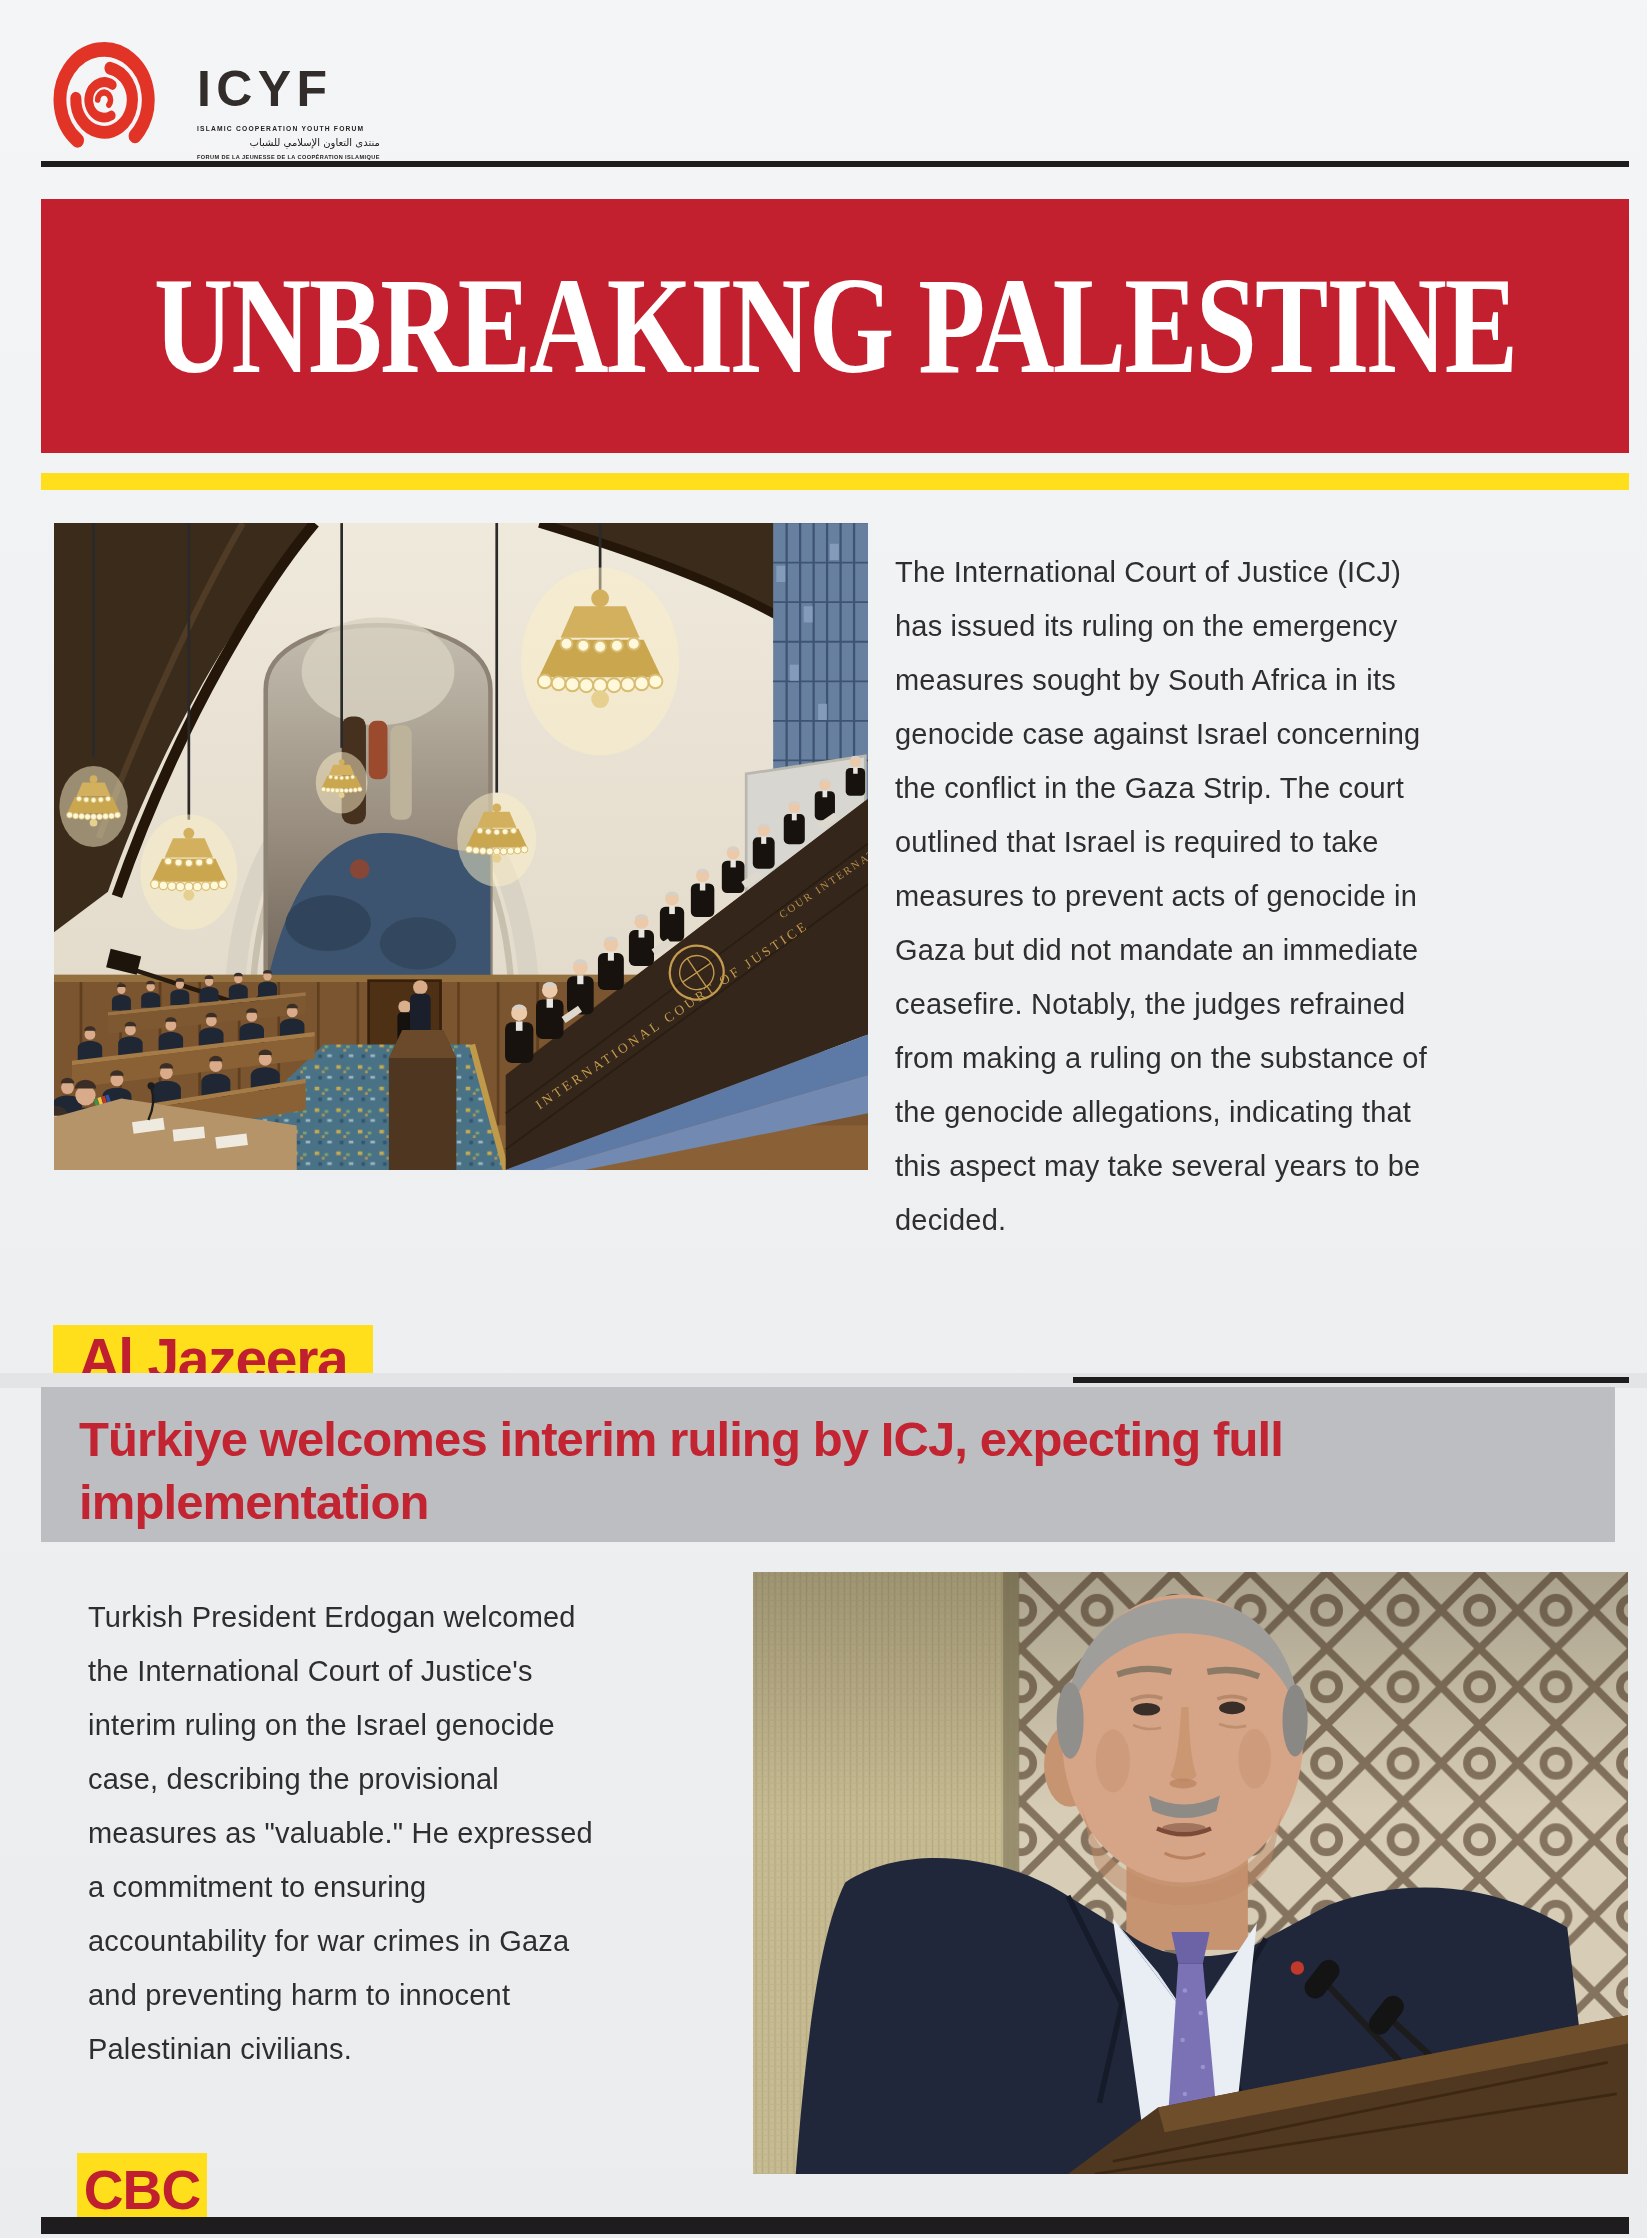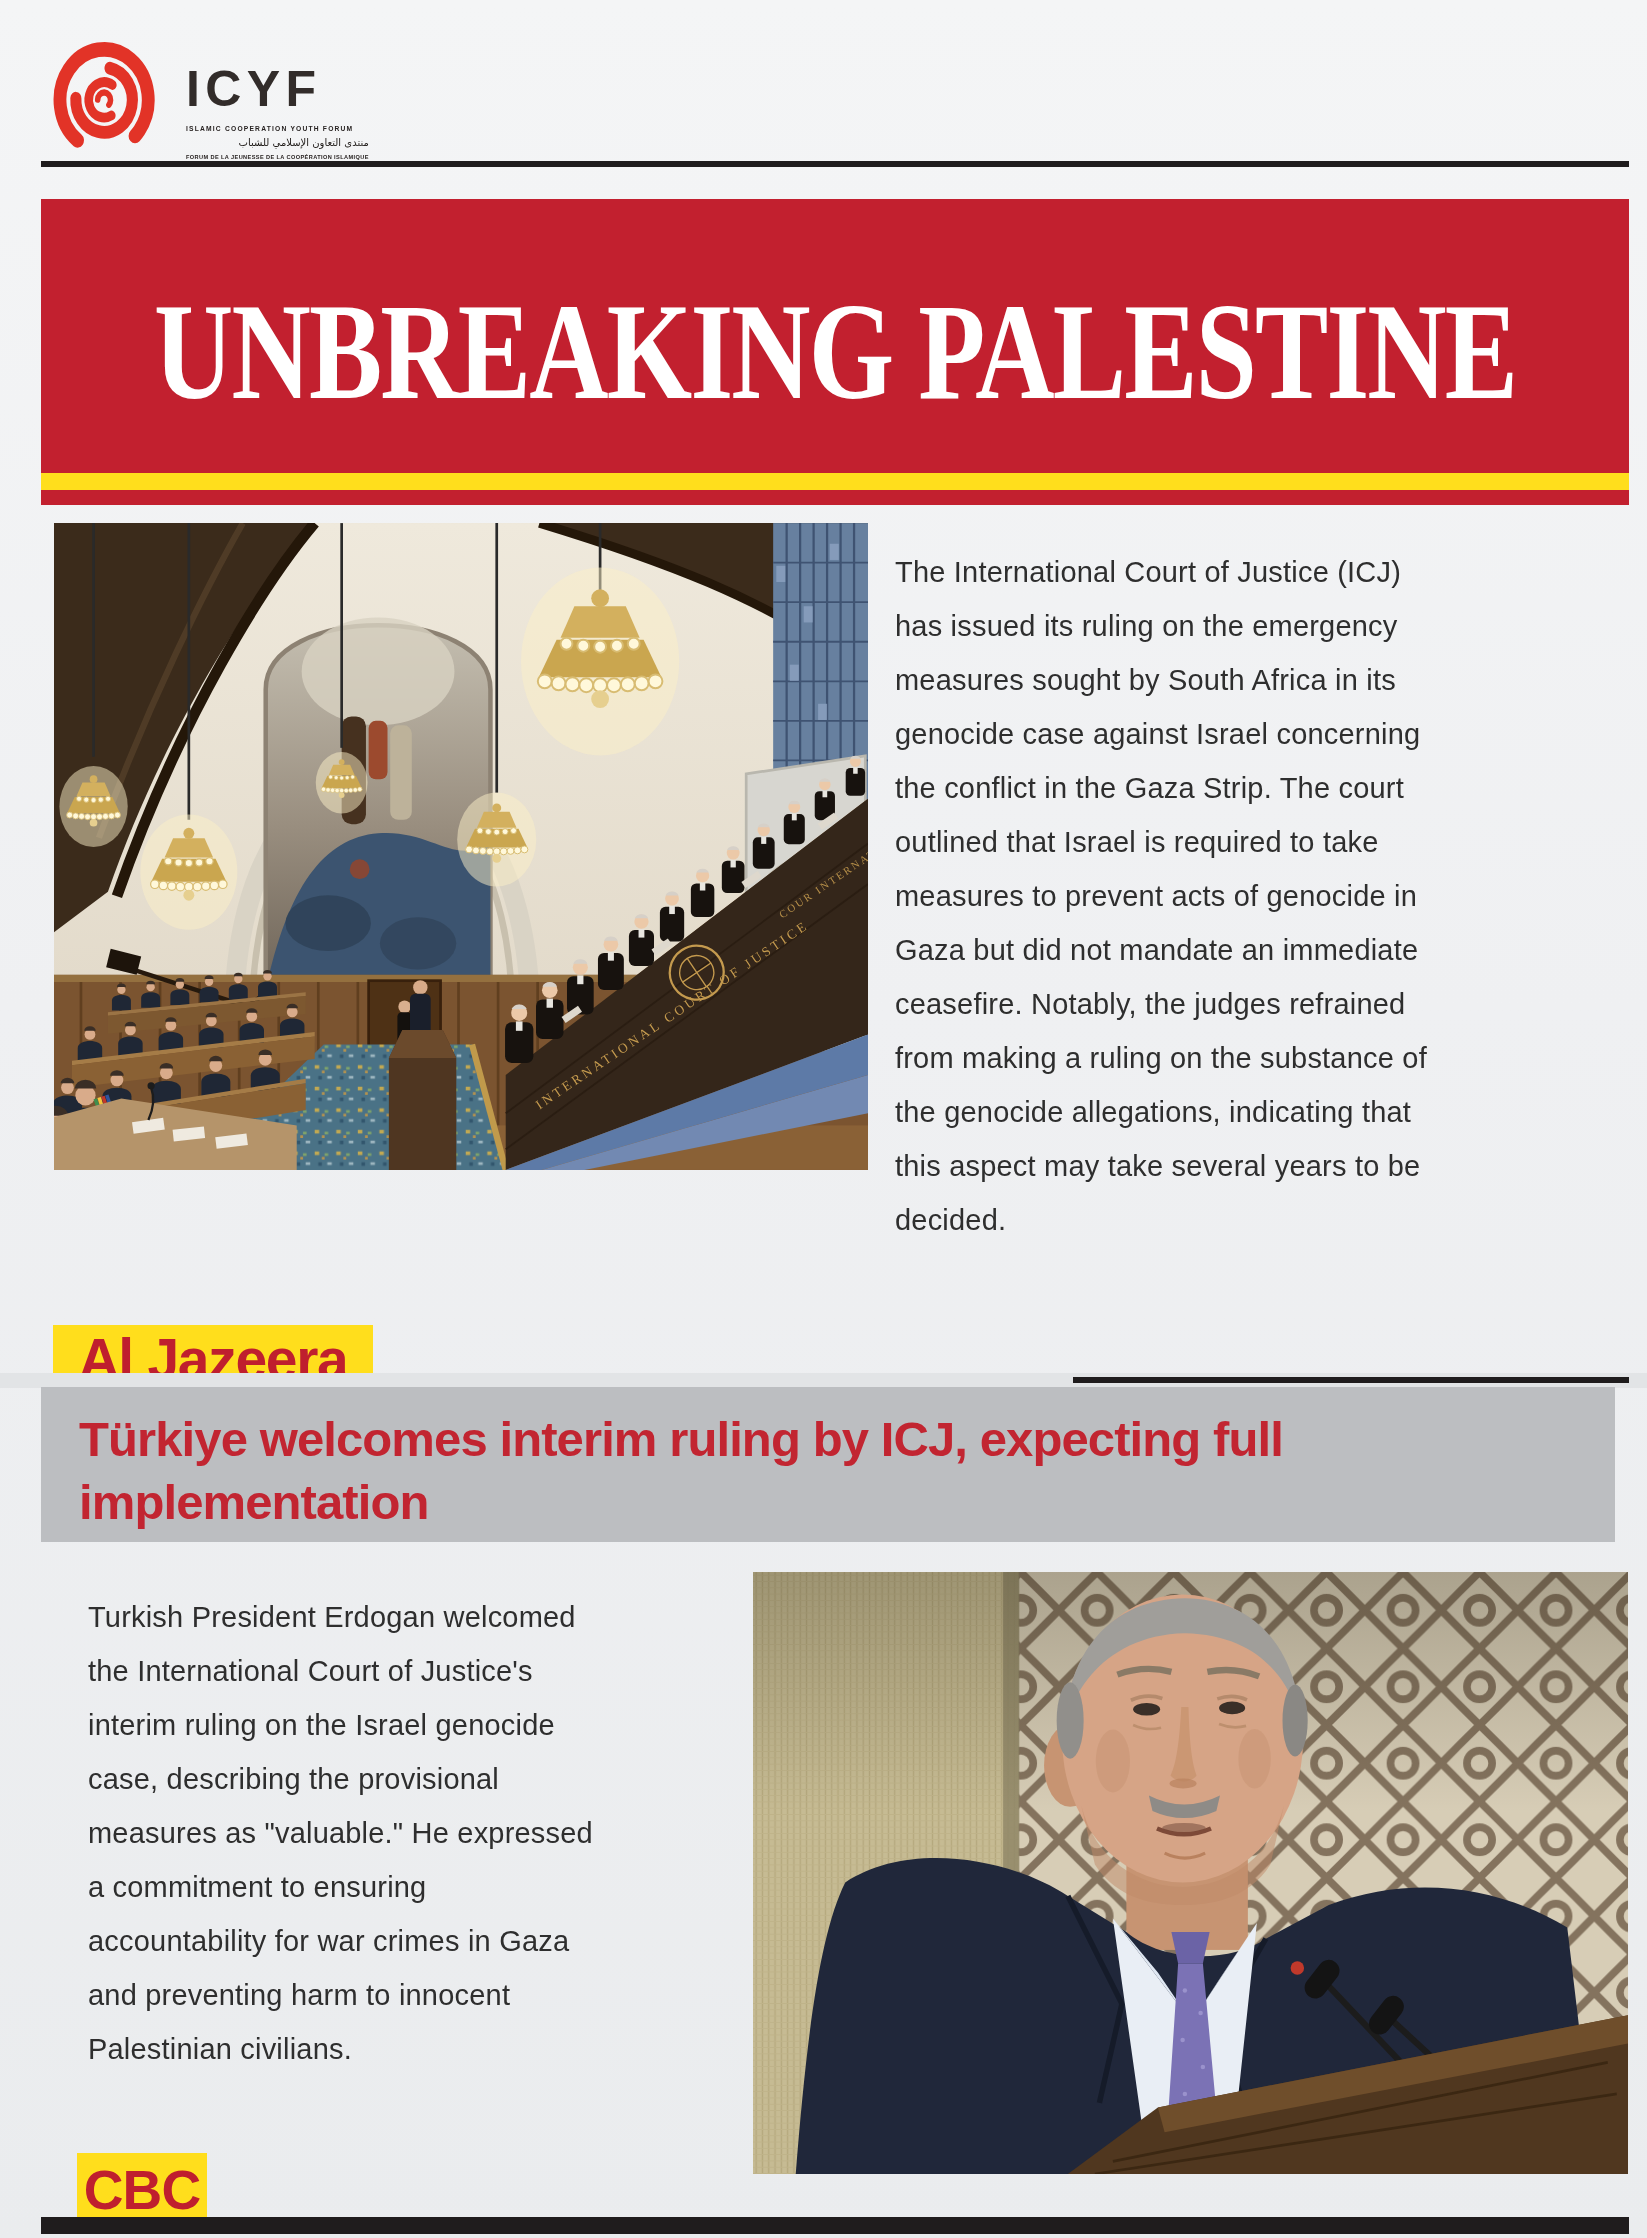--- a/index.html
+++ b/index.html
@@ -4,32 +4,32 @@
 <style>
   html,body{margin:0;padding:0;background:#ffffff;}
   #page{
     position:relative;width:1648px;height:2239px;overflow:hidden;
     background:linear-gradient(180deg,#f4f5f6 0%,#eff0f2 45%,#eaecee 100%);
     font-family:"Liberation Sans",sans-serif;
   }
   .abs{position:absolute;}
 
   
-  .logo-block{left:47px;top:40px;display:flex;gap:23px;align-items:flex-start;}
+  .logo-block{left:47px;top:40px;display:flex;gap:34px;align-items:flex-start;}
   .logo-mark{width:116px;height:118px;}
   .logo-text{padding-top:24px;color:#2c2725;}
   .logo-name{font-size:50px;font-weight:700;letter-spacing:5.4px;color:#322c2a;line-height:1;}
   .logo-tag-en{margin-top:10.8px;font-size:6.7px;font-weight:700;letter-spacing:1.2px;color:#272221;}
   .logo-tag-ar{margin-top:5.4px;font-size:10px;font-family:"DejaVu Sans",sans-serif;color:#1d1916;}
   .logo-tag-fr{margin-top:5.4px;font-size:5.6px;font-weight:700;letter-spacing:0.4px;color:#272221;}
 
   .top-rule{left:41px;top:161px;width:1588px;height:5.8px;background:#1f1c1d;}
 
   
-  .banner{left:41px;top:199px;width:1588px;height:306px;background:#c2202f;
+  .banner{left:41px;top:199px;width:1588px;height:254px;background:#c2202f;
           display:flex;align-items:center;justify-content:center;padding-bottom:0;}
   .banner-title{color:#ffffff;font-family:"Liberation Serif",serif;font-weight:700;
           font-size:112px;letter-spacing:-1.8px;white-space:nowrap;
           display:inline-block;transform:scale(0.98,1.22);transform-origin:center;}
   .yellow-rule{left:41px;top:473px;width:1588px;height:17px;background:#ffde1c;}
 
   
   .court-figure{left:54px;top:523px;width:814px;height:765px;margin:0;}
   .court-photo{position:absolute;left:0;top:0;width:814px;height:647px;overflow:hidden;background:#e9e3d6;}
   .court-caption{position:absolute;left:0;top:647px;width:814px;height:122px;background:#1b1817;

